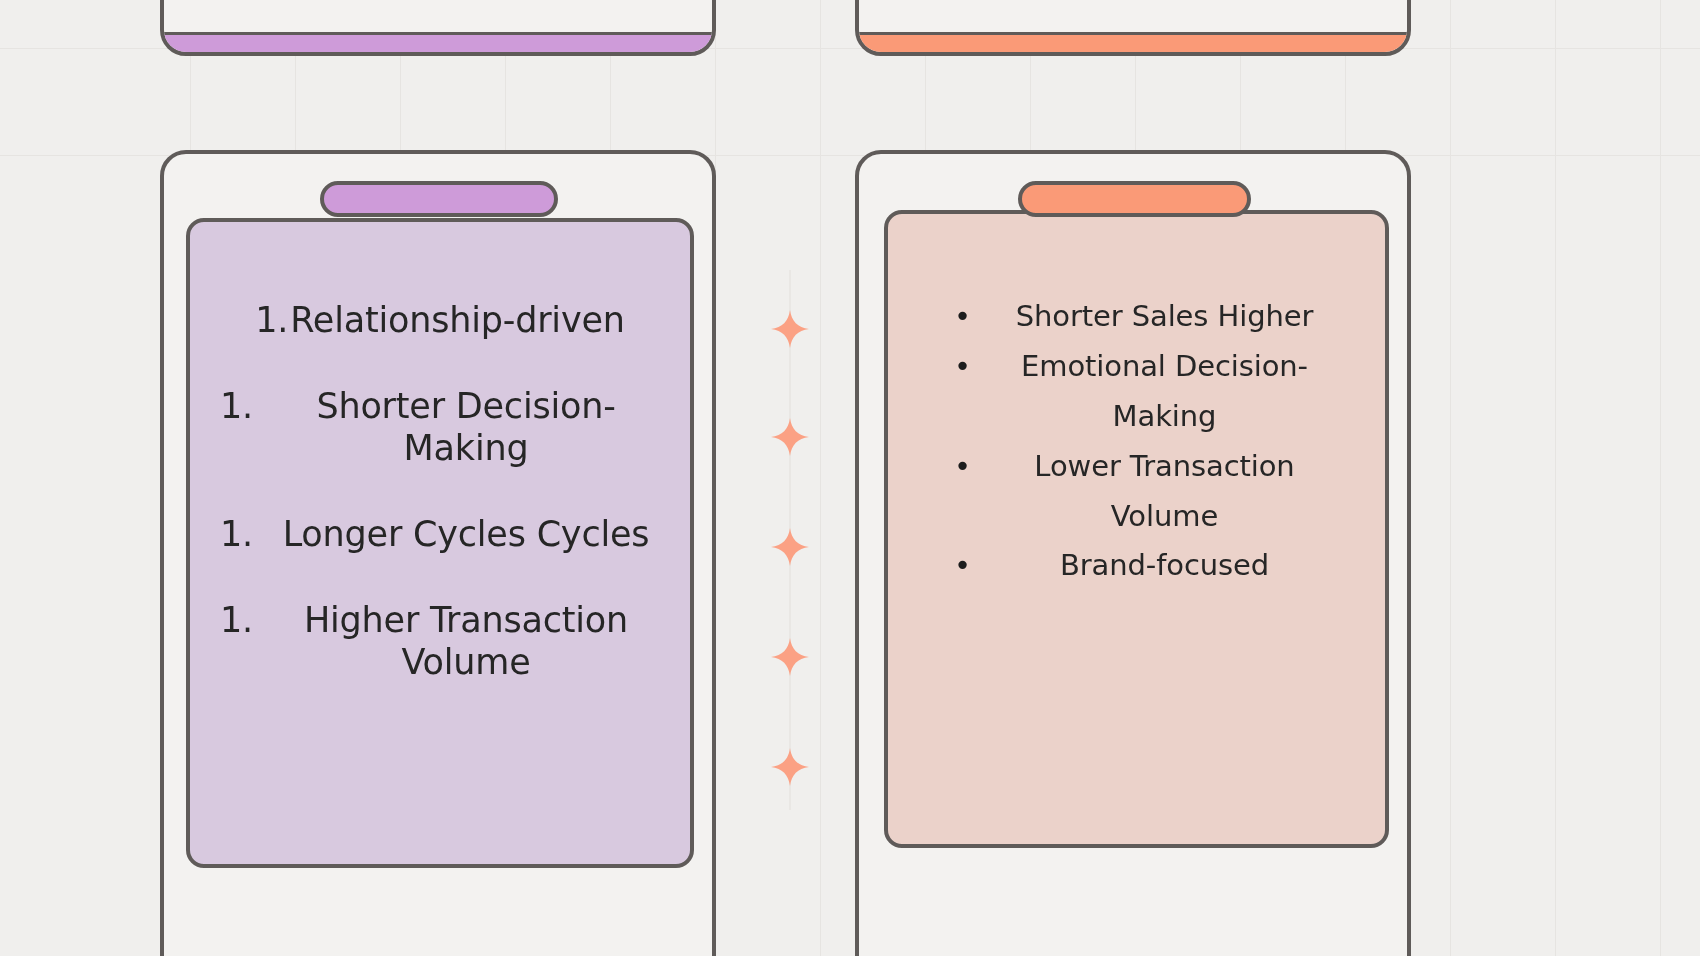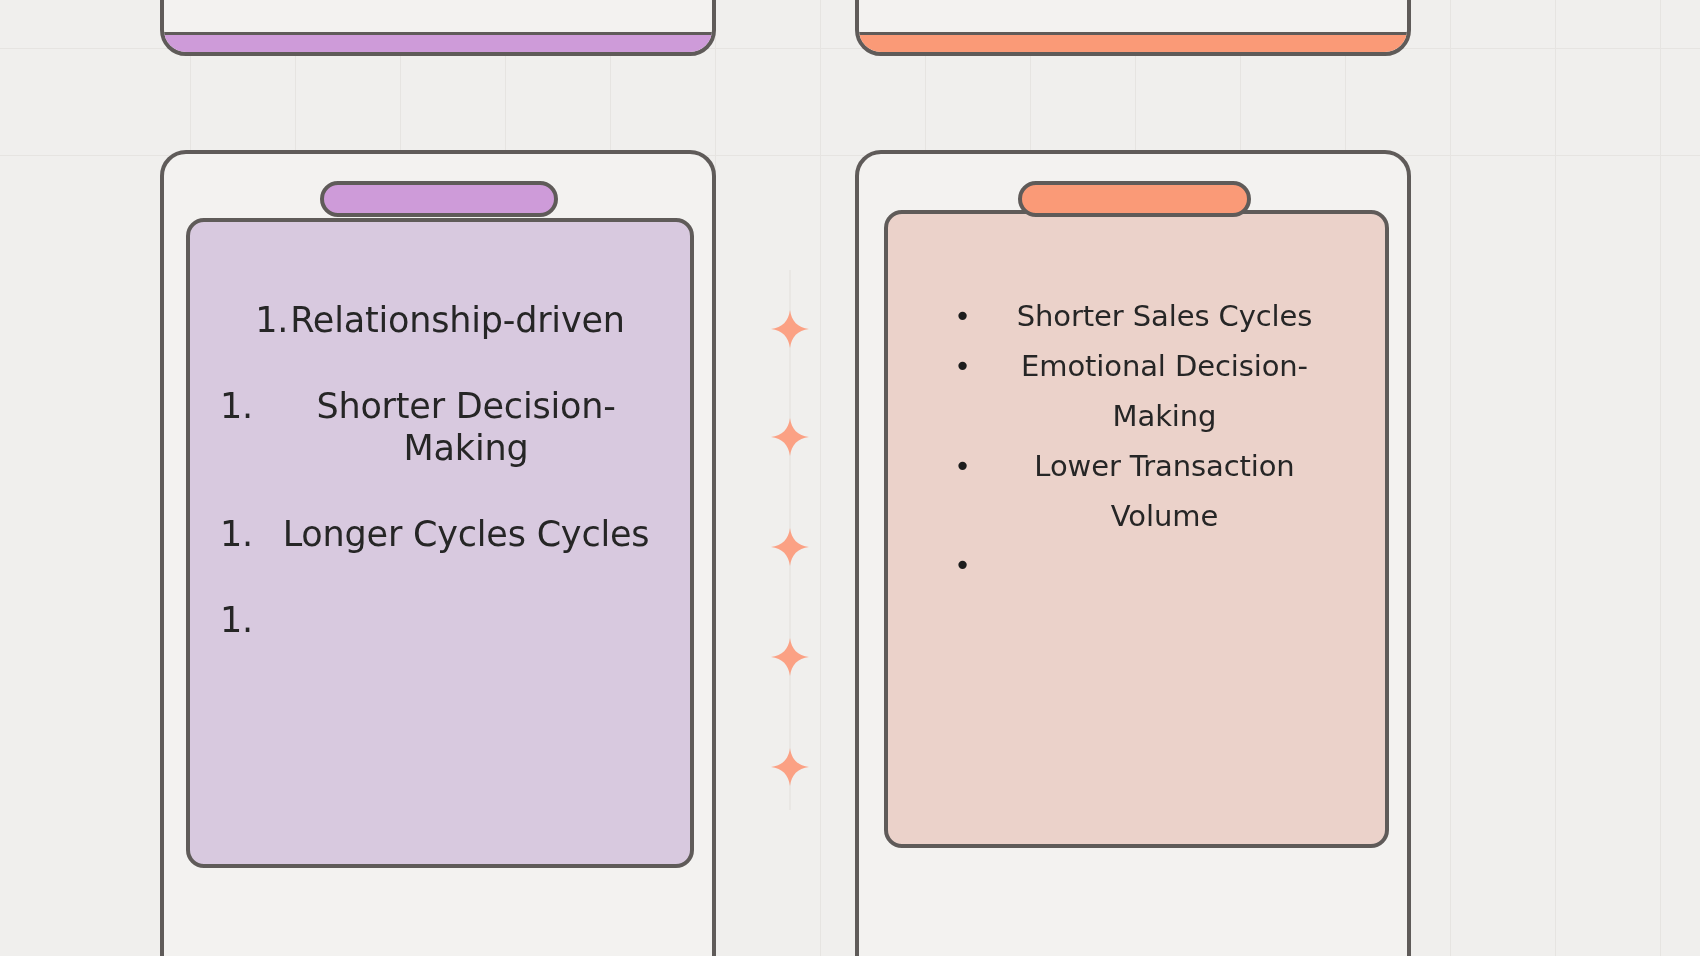--- a/index.html
+++ b/index.html
@@ -210,46 +210,48 @@
       <li>
         <span class="marker">1.</span>
         <span>Shorter Decision-Making</span>
       </li>
       <li>
         <span class="marker">1.</span>
         <span>Longer Cycles Cycles</span>
       </li>
       <li>
         <span class="marker">1.</span>
+        <span>Higher Transaction Volume</span>
       </li>
     </ol>
   </div>
 </div>
 
 <div class="card-outer" style="left:855px; top:150px; width:556px; height:880px;">
 
   <div class="tab-pill" style="background:#FA9A77; left:159px; top:27px; width:233px;"></div>
 
   <div class="panel" style="background:#EBD2CA; left:25px; top:56px; width:505px; height:638px;">
 
     <ul class="bul-list">
       <li>
         <span class="dot">•</span>
-        <span>Shorter Sales Cycles</span>
+        <span>Shorter Sales Higher</span>
       </li>
       <li>
         <span class="dot">•</span>
         <span>Emotional Decision-Making</span>
       </li>
       <li>
         <span class="dot">•</span>
         <span>Lower Transaction Volume</span>
       </li>
       <li>
         <span class="dot">•</span>
+        <span>Brand-focused</span>
       </li>
     </ul>
   </div>
 </div>
 
 <div id="divider" style="left:760px; top:270px; width:60px; height:540px;">
   <div id="divider-line"></div>
 
   <div class="sparkle" style="top:40px;">
     <svg viewBox="0 0 100 100" xmlns="http://www.w3.org/2000/svg">

